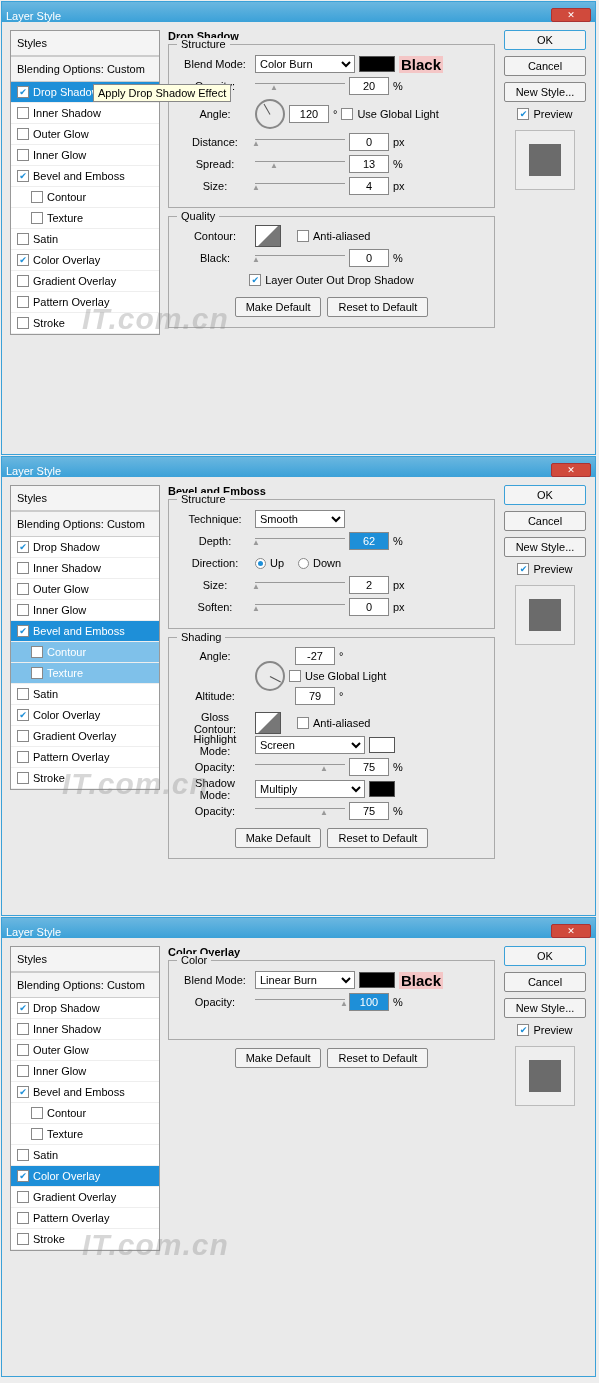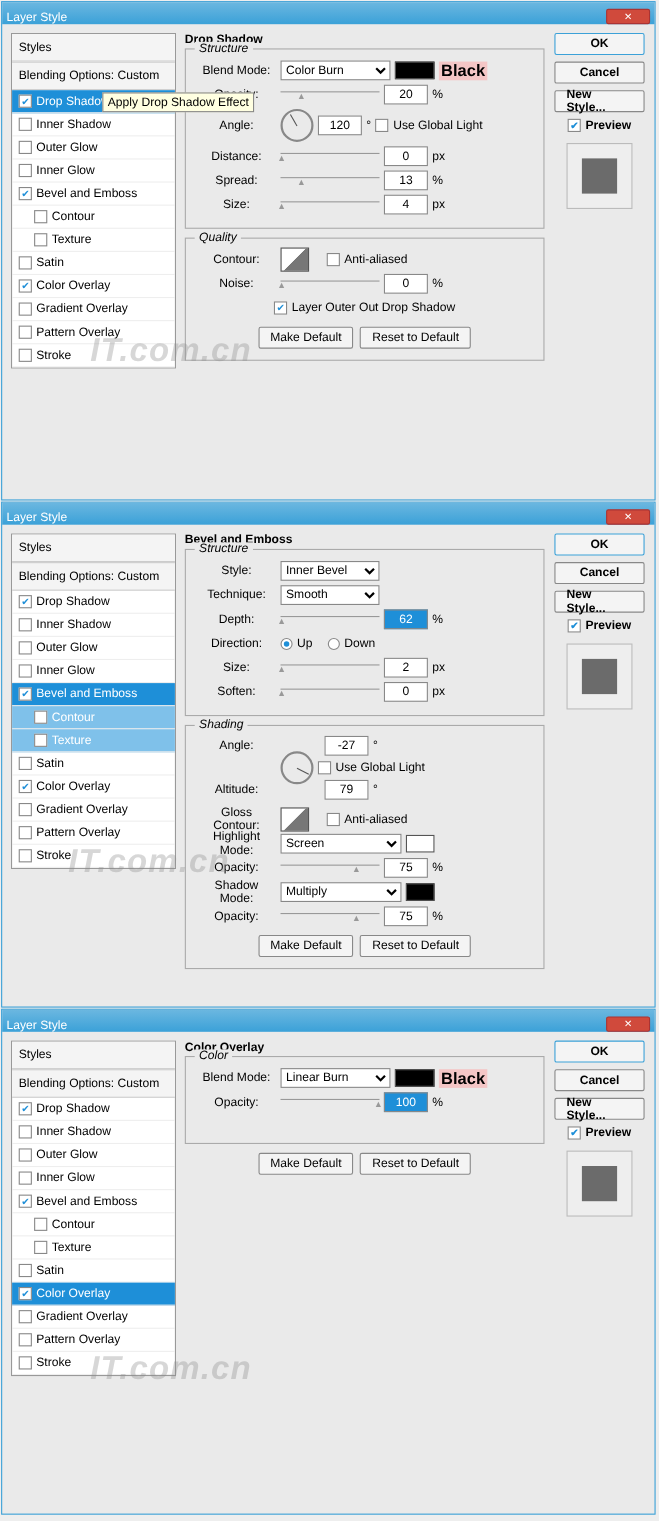--- a/index.html
+++ b/index.html
@@ -14,21 +14,21 @@
 .styles-list .item { padding: 4px 6px; display: flex; align-items: center; gap: 4px; border-bottom: 1px solid #eee; position: relative; }
 .styles-list .item.selected { background: #1e8fd8; color: #fff; }
 .styles-list .item.sub-selected { background: #7fc1ea; color: #fff; }
 .styles-list .item .cb { width: 12px; height: 12px; border: 1px solid #888; background: #fff; display: inline-flex; align-items: center; justify-content: center; font-size: 9px; color: #1e8fd8; }
 .styles-list .item .cb.checked::after { content: "✔"; }
 .styles-list .item.sub { padding-left: 20px; }
 .tooltip { position: absolute; left: 82px; top: 2px; background: #ffffe1; border: 1px solid #888; padding: 2px 4px; white-space: nowrap; z-index: 10; color: #000; }
 .center { flex: 1; }
 .panel-label { font-weight: bold; margin-bottom: 2px; }
 .groupbox { border: 1px solid #aaa; padding: 8px 10px 10px 10px; margin-bottom: 8px; position: relative; }
-.groupbox > .legend { position: absolute; top: -7px; left: 8px; background: #eaeaea; padding: 0 4px; font-style: italic; }
+.groupbox > .legend { position: absolute; top: -7px; left: 8px; background: #eaeaea; padding: 0 4px; }
 .row { display: flex; align-items: center; height: 22px; gap: 4px; }
 .row .label { width: 72px; text-align: center; }
 select, .select { height: 18px; border: 1px solid #888; background: #fff; font-size: 11px; }
 .swatch { width: 36px; height: 16px; border: 1px solid #555; background: #000; }
 .annot { background: #f4c6c6; padding: 0 2px; font-size: 15px; font-weight: bold; }
 .slider { display: inline-block; width: 90px; height: 12px; position: relative; border-top: 1px solid #999; margin-top: 6px; }
 .slider::after { content: "▲"; position: absolute; top: -1px; color: #999; font-size: 8px; }
 .slider.p0::after { left: -3px; }
 .slider.p20::after { left: 15px; }
 .slider.p75::after { left: 65px; }
@@ -37,21 +37,21 @@
 .num.hl { background: #1e8fd8; color: #fff; }
 .angle { width: 30px; height: 30px; border: 2px solid #888; border-radius: 50%; position: relative; }
 .angle .hand { position: absolute; width: 12px; height: 1px; background: #555; top: 13px; left: 13px; transform-origin: left center; }
 .checkbox { width: 12px; height: 12px; border: 1px solid #888; background: #fff; display: inline-flex; align-items: center; justify-content: center; font-size: 9px; color: #1e8fd8; }
 .checkbox.checked::after { content: "✔"; }
 .radio { width: 11px; height: 11px; border: 1px solid #888; border-radius: 50%; background: #fff; display: inline-flex; align-items: center; justify-content: center; }
 .radio.on::after { content: ""; width: 5px; height: 5px; background: #1e8fd8; border-radius: 50%; }
 .contour-sw { width: 26px; height: 22px; border: 1px solid #555; background: linear-gradient(135deg,#fff 49%,#777 51%); }
 .btn { height: 20px; padding: 0 10px; border: 1px solid #888; background: #f4f4f4; border-radius: 2px; display: inline-flex; align-items: center; justify-content: center; }
 .btnrow { display: flex; gap: 6px; justify-content: center; margin-top: 6px; }
-.right { width: 84px; display: flex; flex-direction: column; gap: 6px; align-items: center; font-weight: bold; }
+.right { width: 84px; display: flex; flex-direction: column; gap: 6px; align-items: center; }
 .right .btn { width: 82px; justify-content: center; }
 .right .btn.primary { border: 1px solid #3ba1d8; }
 .preview-row { display: flex; align-items: flex-end; gap: 4px; }
 .preview-box { width: 60px; height: 60px; border: 1px solid #bbb; background: #eee; display: flex; align-items: center; justify-content: center; margin-top: 4px; }
 .preview-box .inner { width: 32px; height: 32px; background: #6b6b6b; }
 .watermark { position: absolute; font-size: 30px; font-weight: bold; color: rgba(140,140,140,0.35); pointer-events: none; letter-spacing: 1px; font-style: italic; }
 </style>
 </head>
 <body>
 
@@ -164,21 +164,21 @@
       <div class="groupbox">
         <span class="legend">Quality</span>
         <div class="row">
           <span class="label">Contour:</span>
           <span class="contour-sw"></span>
           <span style="width:8px"></span>
           <span class="checkbox"></span>
           <span>Anti-aliased</span>
         </div>
         <div class="row">
-          <span class="label">Noise:</span>
+          <span class="label">Black:</span>
           <span class="slider p0"></span>
           <input class="num" value="0" style="">
           <span>%</span>
         </div>
         <div class="row" style="justify-content:center">
           <span class="checkbox checked"></span>
           <span>Layer Outer Out Drop Shadow</span>
         </div>
         <div class="btnrow">
           <span class="btn">Make Default</span>
@@ -260,24 +260,20 @@
             <span class="cb"></span>
             <span>Stroke</span>
           </div>
         </div>
     </div>
     <div class="center">
       <div class="panel-label">Bevel and Emboss</div>
       <div class="groupbox">
         <span class="legend">Structure</span>
         <div class="row">
-            <span class="label">Style:</span>
-          <select style="width:90px"><option>Inner Bevel</option></select>
-          </div>
-        <div class="row">
             <span class="label">Technique:</span>
           <select style="width:90px"><option>Smooth</option></select>
           </div>
         <div class="row">
             <span class="label">Depth:</span>
           <span class="slider p0"></span>
           <input class="num hl" value="62" style="">
           <span>%</span>
           </div>
         <div class="row">

